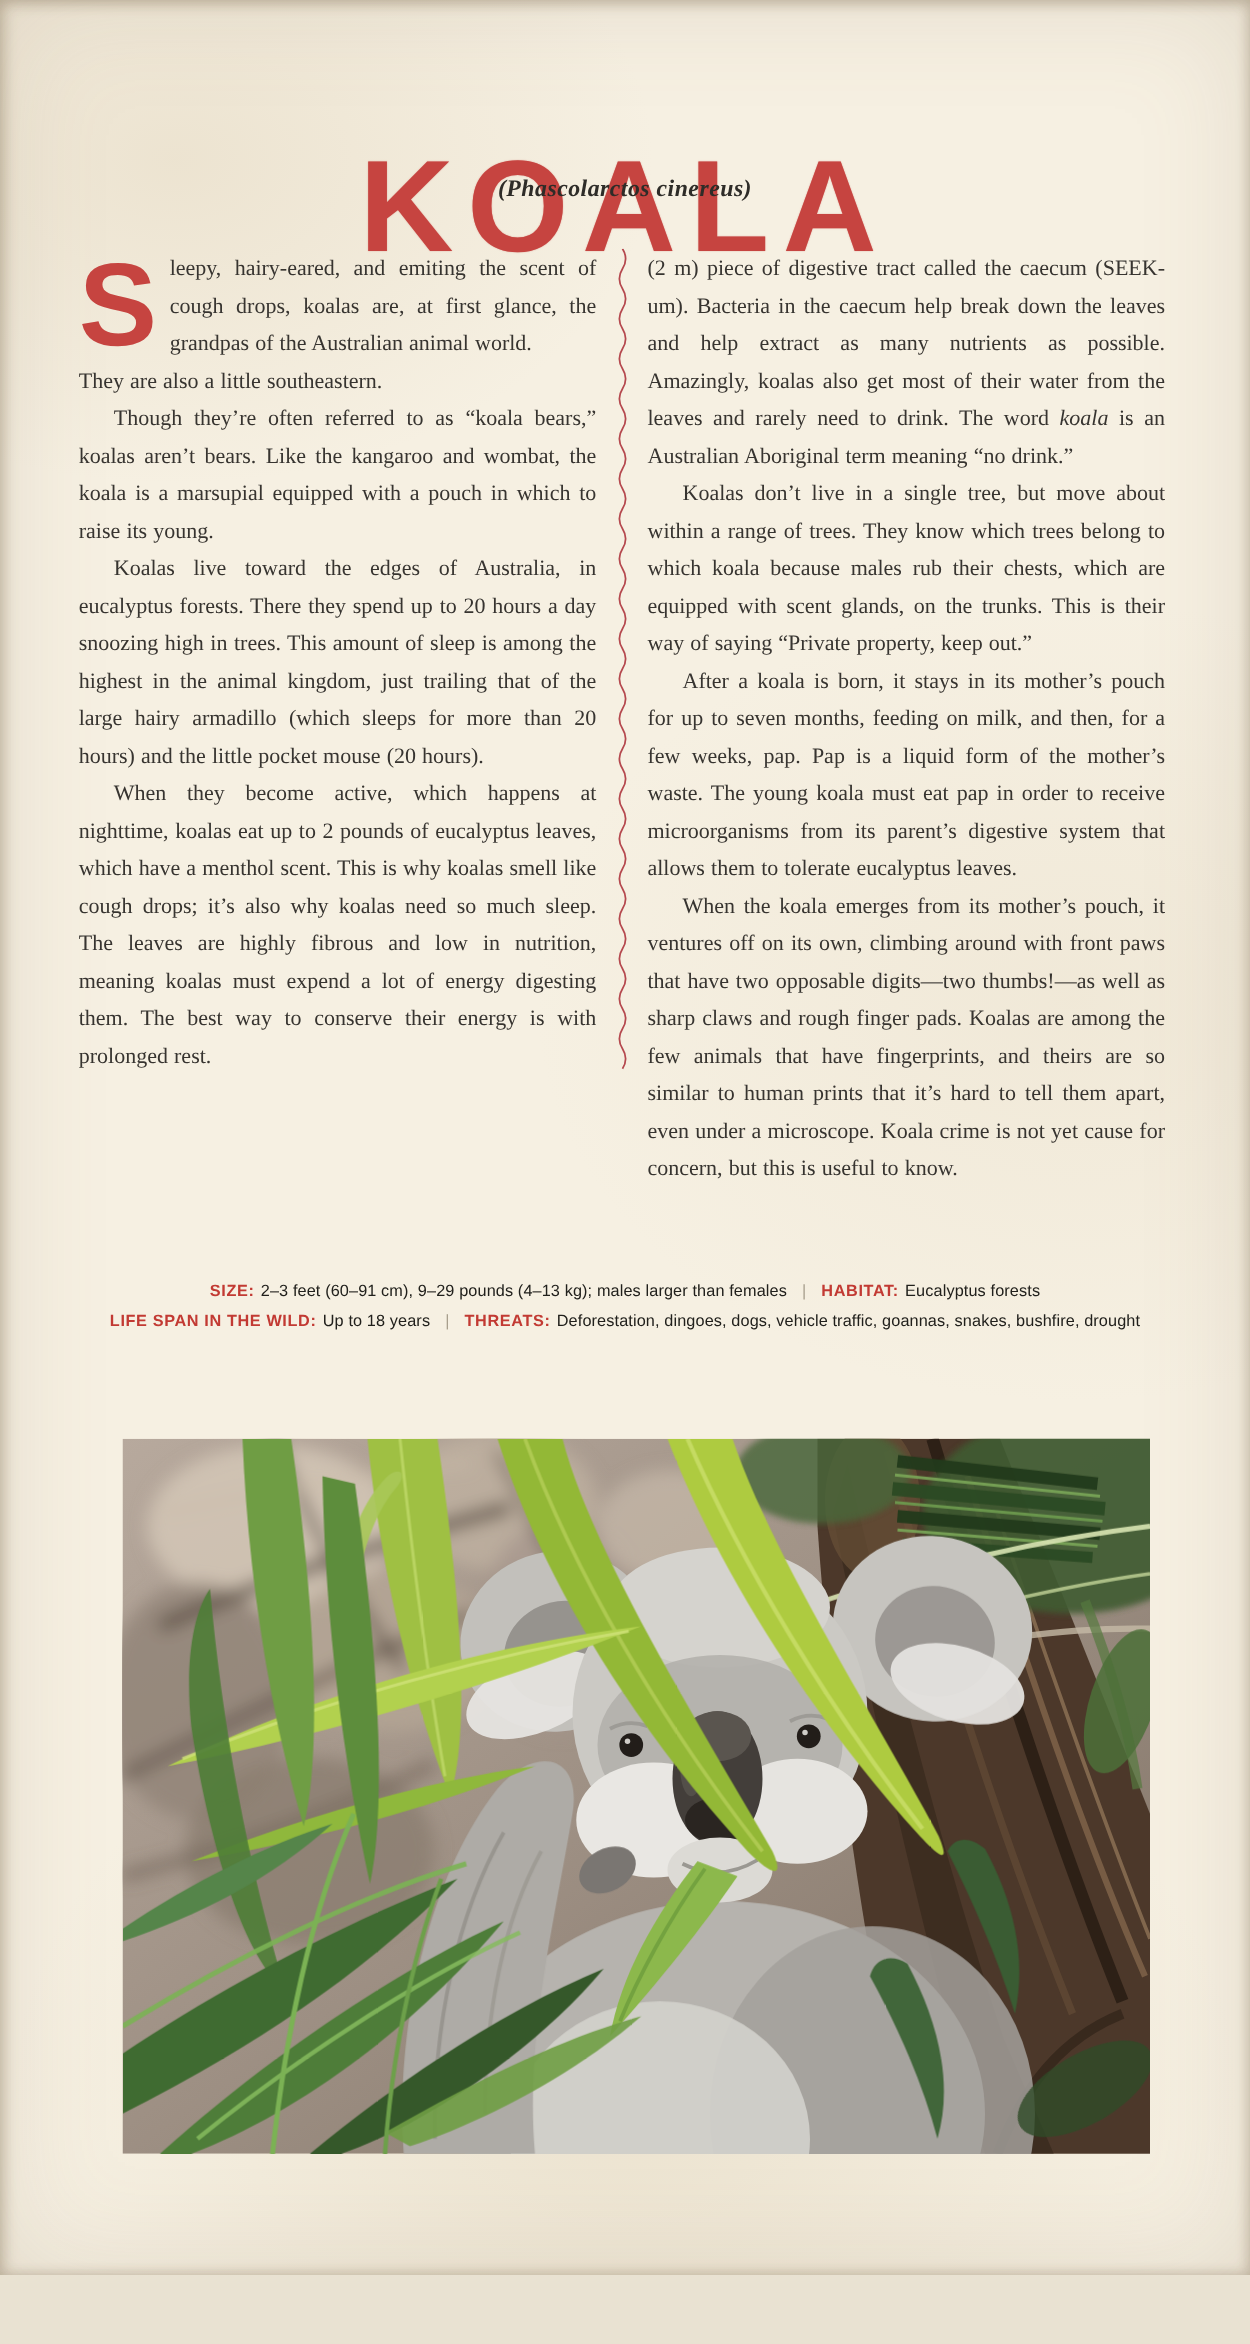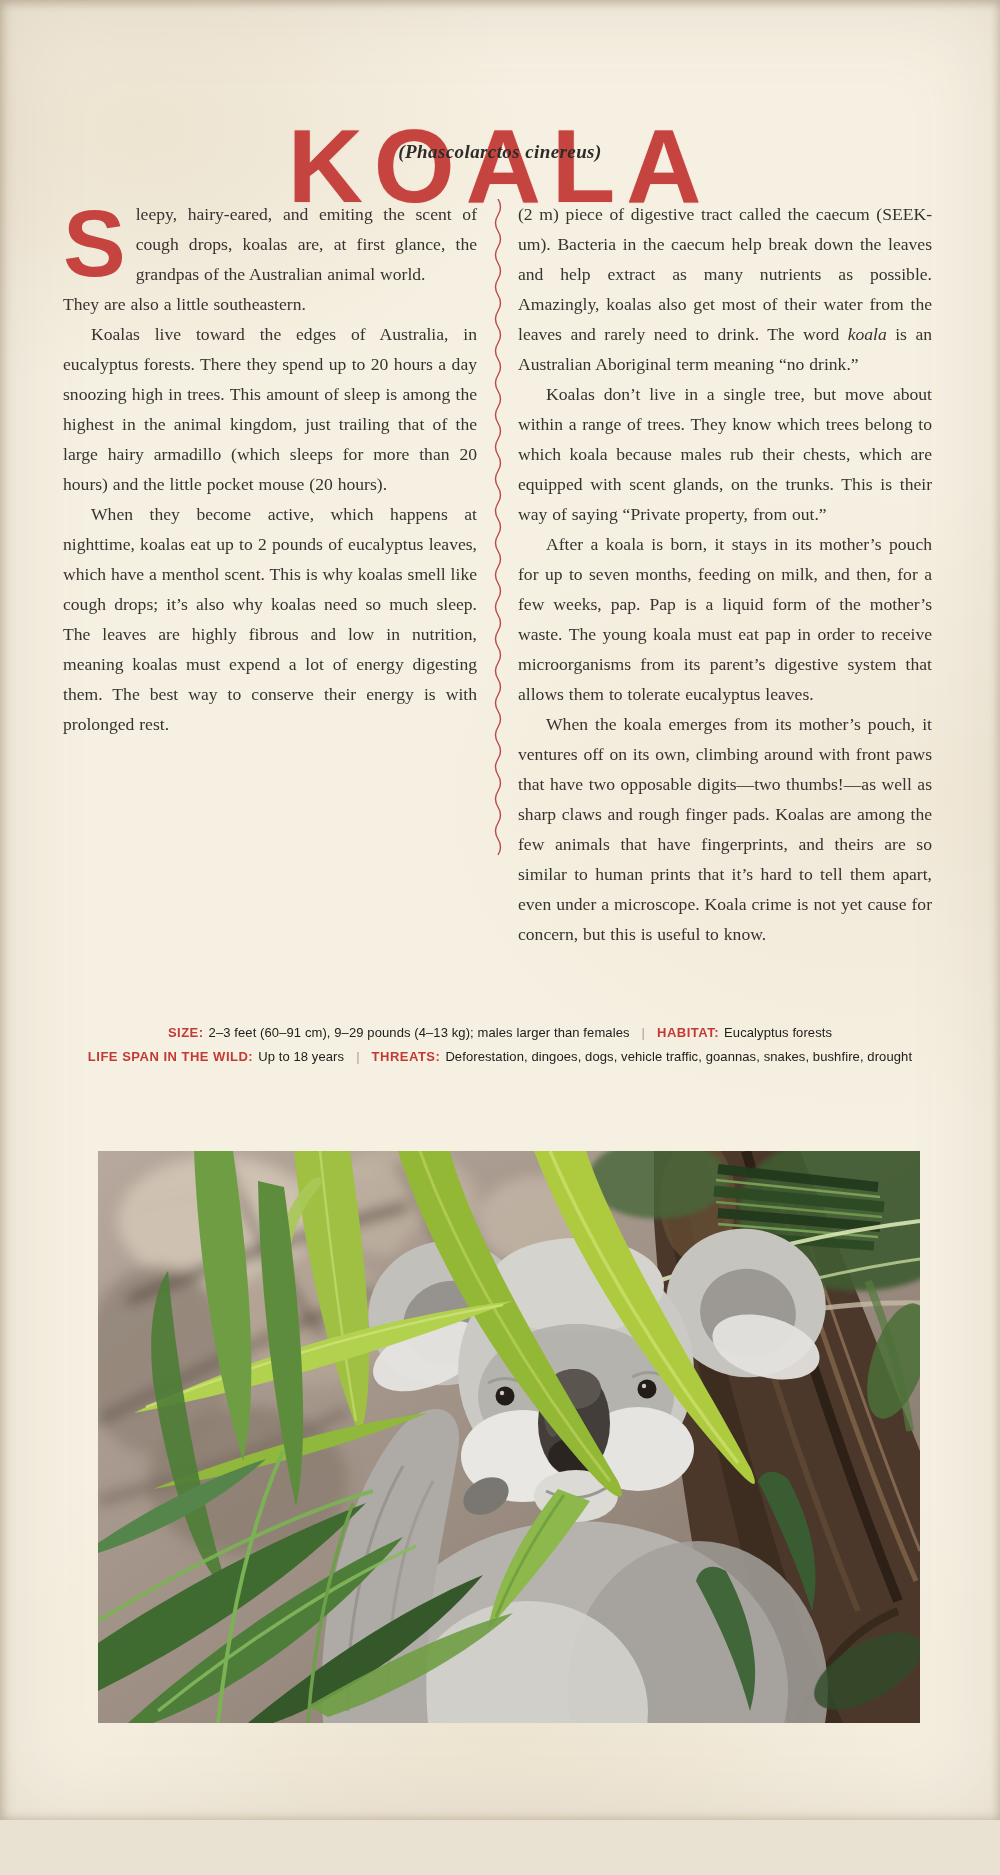--- a/index.html
+++ b/index.html
@@ -56,33 +56,34 @@
 
 <div class="page">
 
   <h1 class="title">KOALA</h1>
   <div class="sciname">(Phascolarctos cinereus)</div>
 
   <div class="article">
     <div class="col">
       <p class="noindent"><span class="dropcap">S</span><span>leepy, hairy-eared, and emiting the scent of cough drops, koalas are, at first glance, the grandpas of the Australian animal world.</span></p>
       <p class="noindent">They are also a little southeastern.</p>
+      <p>Though they’re often referred to as “koala bears,” koalas aren’t bears. Like the kangaroo and wombat, the koala is a marsupial equipped with a pouch in which to raise its young.</p>
       <p>Koalas live toward the edges of Australia, in eucalyptus forests. There they spend up to 20 hours a day snoozing high in trees. This amount of sleep is among the highest in the animal kingdom, just trailing that of the large hairy armadillo (which sleeps for more than 20 hours) and the little pocket mouse (20 hours).</p>
       <p>When they become active, which happens at nighttime, koalas eat up to 2 pounds of eucalyptus leaves, which have a menthol scent. This is why koalas smell like cough drops; it’s also why koalas need so much sleep. The leaves are highly fibrous and low in nutrition, meaning koalas must expend a lot of energy digesting them. The best way to conserve their energy is with prolonged rest.</p>
     </div>
 
     <div class="divider-wrap">
       <svg width="12" height="668" viewBox="0 0 12 668" aria-hidden="true">
         <path d="M6 0 Q11 8 6 16 T6 32 T6 48 T6 64 T6 80 T6 96 T6 112 T6 128 T6 144 T6 160 T6 176 T6 192 T6 208 T6 224 T6 240 T6 256 T6 272 T6 288 T6 304 T6 320 T6 336 T6 352 T6 368 T6 384 T6 400 T6 416 T6 432 T6 448 T6 464 T6 480 T6 496 T6 512 T6 528 T6 544 T6 560 T6 576 T6 592 T6 608 T6 624 T6 640 T6 656" fill="none" stroke="#b5484e" stroke-width="1.4"></path>
       </svg>
     </div>
 
     <div class="col">
       <p class="noindent"><span>(2 m) piece of digestive tract called the caecum (SEEK-um). Bacteria in the caecum help break down the leaves and help extract as many nutrients as possible. Amazingly, koalas also get most of their water from the leaves and rarely need to drink. The word </span><span class="ital">koala</span><span> is an Australian Aboriginal term meaning “no drink.”</span></p>
-      <p>Koalas don’t live in a single tree, but move about within a range of trees. They know which trees belong to which koala because males rub their chests, which are equipped with scent glands, on the trunks. This is their way of saying “Private property, from out.”</p>
+      <p>Koalas don’t live in a single tree, but move about within a range of trees. They know which trees belong to which koala because males rub their chests, which are equipped with scent glands, on the trunks. This is their way of saying “Private property, keep out.”</p>
       <p>After a koala is born, it stays in its mother’s pouch for up to seven months, feeding on milk, and then, for a few weeks, pap. Pap is a liquid form of the mother’s waste. The young koala must eat pap in order to receive microorganisms from its parent’s digestive system that allows them to tolerate eucalyptus leaves.</p>
       <p>When the koala emerges from its mother’s pouch, it ventures off on its own, climbing around with front paws that have two opposable digits—two thumbs!—as well as sharp claws and rough finger pads. Koalas are among the few animals that have fingerprints, and theirs are so similar to human prints that it’s hard to tell them apart, even under a microscope. Koala crime is not yet cause for concern, but this is useful to know.</p>
     </div>
   </div>
 
   <div class="facts">
     <div>
       <span class="fact-label">SIZE:</span><span class="fact-value">2–3 feet (60–91 cm), 9–29 pounds (4–13 kg); males larger than females</span><span class="fact-sep">|</span><span class="fact-label">HABITAT:</span><span class="fact-value">Eucalyptus forests</span>
     </div>
     <div>

